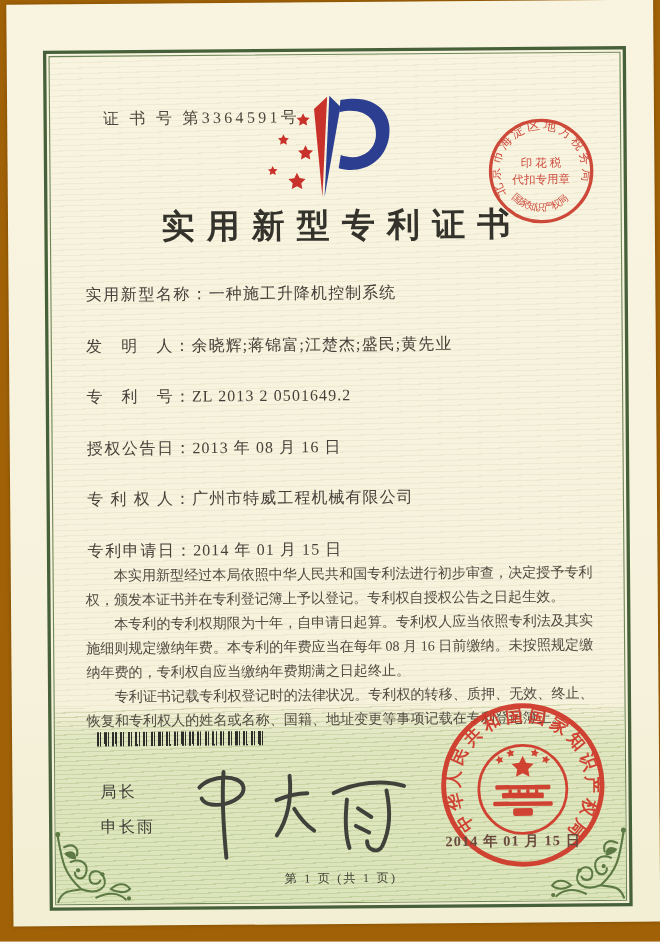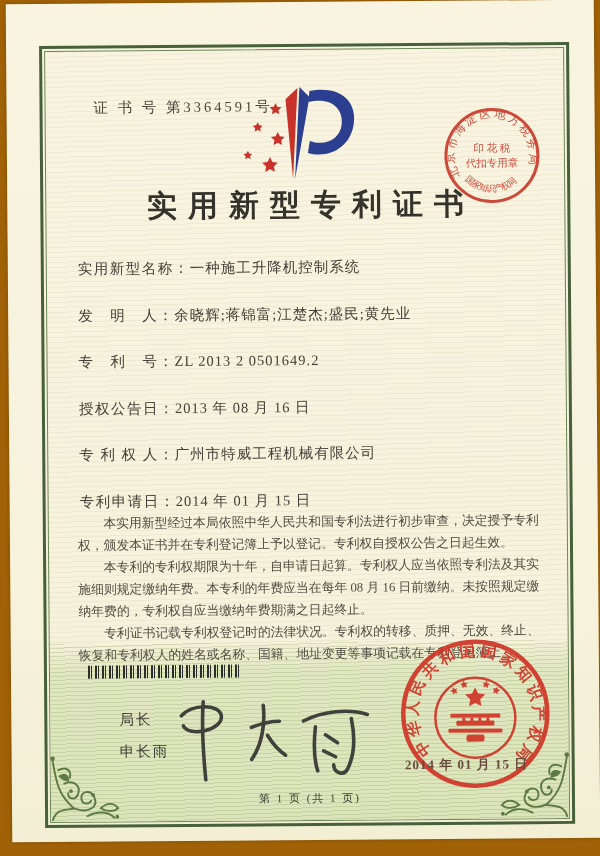--- a/index.html
+++ b/index.html
@@ -27,21 +27,21 @@
   .field-row{display:flex;margin-bottom:26.5px;font-size:14.5px;color:#45413a;line-height:20px;}
   .field-label{white-space:pre;letter-spacing:1.5px;flex:0 0 auto;}
   .field-value{letter-spacing:1px;}
   .paras{position:absolute;top:461px;left:29px;right:28px;font-size:12.8px;
          line-height:1.72;color:#504c42;text-align:justify;}
   .paras p{margin:0;text-indent:2em;}
   .barcode{position:absolute;top:614px;left:38px;width:153px;height:13px;
          background:repeating-linear-gradient(90deg,
            #2d2d29 0 2px,transparent 2px 3px,#2d2d29 3px 4px,transparent 4px 7px,
            #2d2d29 7px 9px,transparent 9px 10px,#2d2d29 10px 11px,transparent 11px 14px);}
-  .director{position:absolute;top:659px;left:41px;font-size:14.5px;color:#3d3a33;letter-spacing:2px;margin-left:28px;}
+  .director{position:absolute;top:659px;left:41px;font-size:14.5px;color:#3d3a33;letter-spacing:2px;}
   .director div{margin-bottom:13px;}
   .signature{position:absolute;top:637px;left:95px;}
   .main-seal{position:absolute;top:585px;left:345px;}
   .seal-date{position:absolute;top:707px;left:331px;width:170px;text-align:center;
          font-size:13px;letter-spacing:1px;color:#6b4a3e;font-weight:600;}
   .page-footer{position:absolute;top:741px;left:0;width:100%;text-align:center;
          font-size:11px;color:#3f3f35;letter-spacing:2px;}
   .ornament{position:absolute;bottom:-2px;}
   .ornament.left{left:-2px;}
   .ornament.right{right:-2px;transform:scaleX(-1);}

